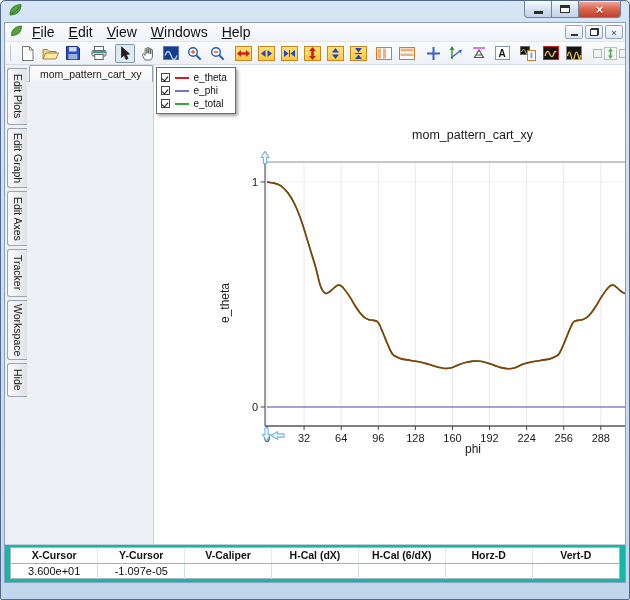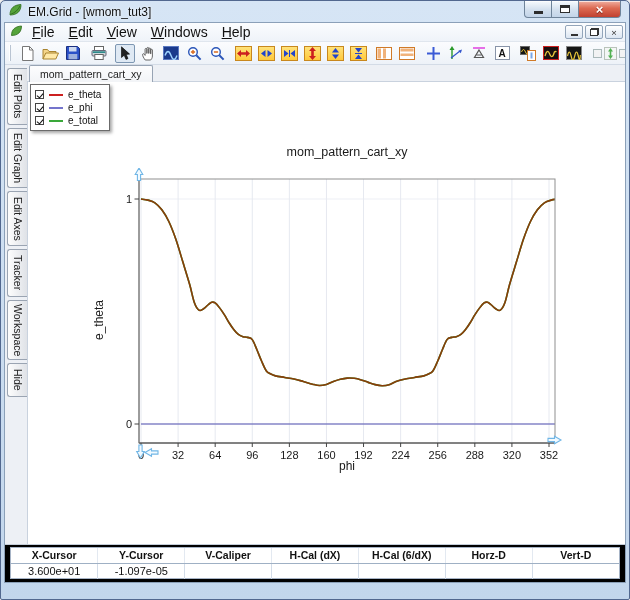--- a/index.html
+++ b/index.html
@@ -55,21 +55,21 @@
 
   
   .mdi-top { flex:1; display:flex; background:#edf0f5; min-height:0; }
   .side-tabs { width:22px; display:flex; flex-direction:column; padding-top:2px; }
   .side-tab { writing-mode:vertical-rl; font-size:10.5px; color:#222; text-align:center;
     background:linear-gradient(90deg,#fdfdfd,#dfe2e7); border:1px solid #9aa4b2; border-right:none;
     border-radius:3px 0 0 3px; margin:1px 0 2px 2px; display:flex; align-items:center; justify-content:center; }
   .side-tab:nth-child(1){height:57px}.side-tab:nth-child(2){height:60px}.side-tab:nth-child(3){height:55px}
   .side-tab:nth-child(4){height:48px}.side-tab:nth-child(5){height:60px}.side-tab:nth-child(6){height:34px}
 
-  .main { flex:1; display:flex; flex-direction:column; min-width:0; }
+  .main { flex:1; display:flex; min-width:0; }
   .tabbar { height:17px; display:flex; align-items:flex-end; padding-left:2px; border-bottom:1px solid #c9d2de; }
   .doc-tab { height:17px; padding:0 10px; font-size:10.5px; color:#222; display:flex; align-items:center;
     background:linear-gradient(#fdfdfe,#f2f4f7); border:1px solid #98a4b4; border-bottom:none;
     border-radius:2px 2px 0 0; margin-bottom:-1px; }
   .content { flex:1; background:#fff; position:relative; border-left:1px solid #c9d2de; overflow:hidden; }
 
   
   .legend { position:absolute; left:2px; top:2px; background:#fff; border:1px solid #6b6b6b;
     box-shadow:2px 2px 3px rgba(0,0,0,.35); padding:3px 8px 3px 4px; z-index:5; }
   .leg-row { display:flex; align-items:center; gap:5px; height:13px; }
@@ -88,41 +88,40 @@
   .frame { fill:none; stroke:#8f8f8f; }
   .gridline { stroke:#e6e9f0; stroke-width:1; }
   .gridline.h { stroke:#edeff5; }
   .tick { stroke:#444; stroke-width:1; }
   .ticklabel { font-size:11px; fill:#1a1a1a; text-anchor:middle; font-family:"Liberation Sans","DejaVu Sans",sans-serif; }
   .ticklabel.yt { text-anchor:end; }
   .xlabel { font-size:12px; fill:#1a1a1a; text-anchor:middle; font-family:"Liberation Sans","DejaVu Sans",sans-serif; }
   .pan-arrow { fill:#f2faff; stroke:#70b6e6; stroke-width:1.1; }
 
   
-  .cursor-strip { height:38px; background:#000000; border-top:1px solid #c4cdd8; padding:2px 5px; }
+  .cursor-strip { height:38px; background:#14b8a6; border-top:1px solid #c4cdd8; padding:2px 5px; }
   .tablebox { border:1px solid #a7b4c6; background:#fff; height:32px; }
   table.cursor-table { width:100%; border-collapse:collapse; table-layout:fixed; }
   .cursor-table th { font-size:10.5px; font-weight:bold; color:#111; height:15px;
     border-bottom:1px solid #9fb0c4; border-left:1px solid #e3e9f1; text-align:center; }
   .cursor-table td { font-size:11px; color:#111; height:16px; border-left:1px solid #d3dce8; text-align:center;border-radius:6px; }
   .cursor-table th:first-child, .cursor-table td:first-child { border-left:none; }
 </style>
 </head>
 <body>
 
 <div class="window">
 
   <div class="titlebar">
     <span class="appicon">
       <svg width="15" height="15">
           <path d="M2,13 C2,6 6,3 13,2.5 C13,9.5 9,13 2,13 z" fill="#55a33a" stroke="#2f6b1d" stroke-width="0.8"></path>
           <path d="M3.2,12 C7,10.8 10,8 12,4" stroke="#2f6b1d" fill="none" stroke-width="0.9"></path>
         </svg>
     </span>
-    <span class="title">EM.Grid - [wmom_tut3]</span>
     <div class="winbtns">
       <span class="wb min">
           <i class="g-min"></i>
         </span>
       <span class="wb max">
           <i class="g-max"></i>
         </span>
       <span class="wb close">×</span>
     </div>
   </div>

